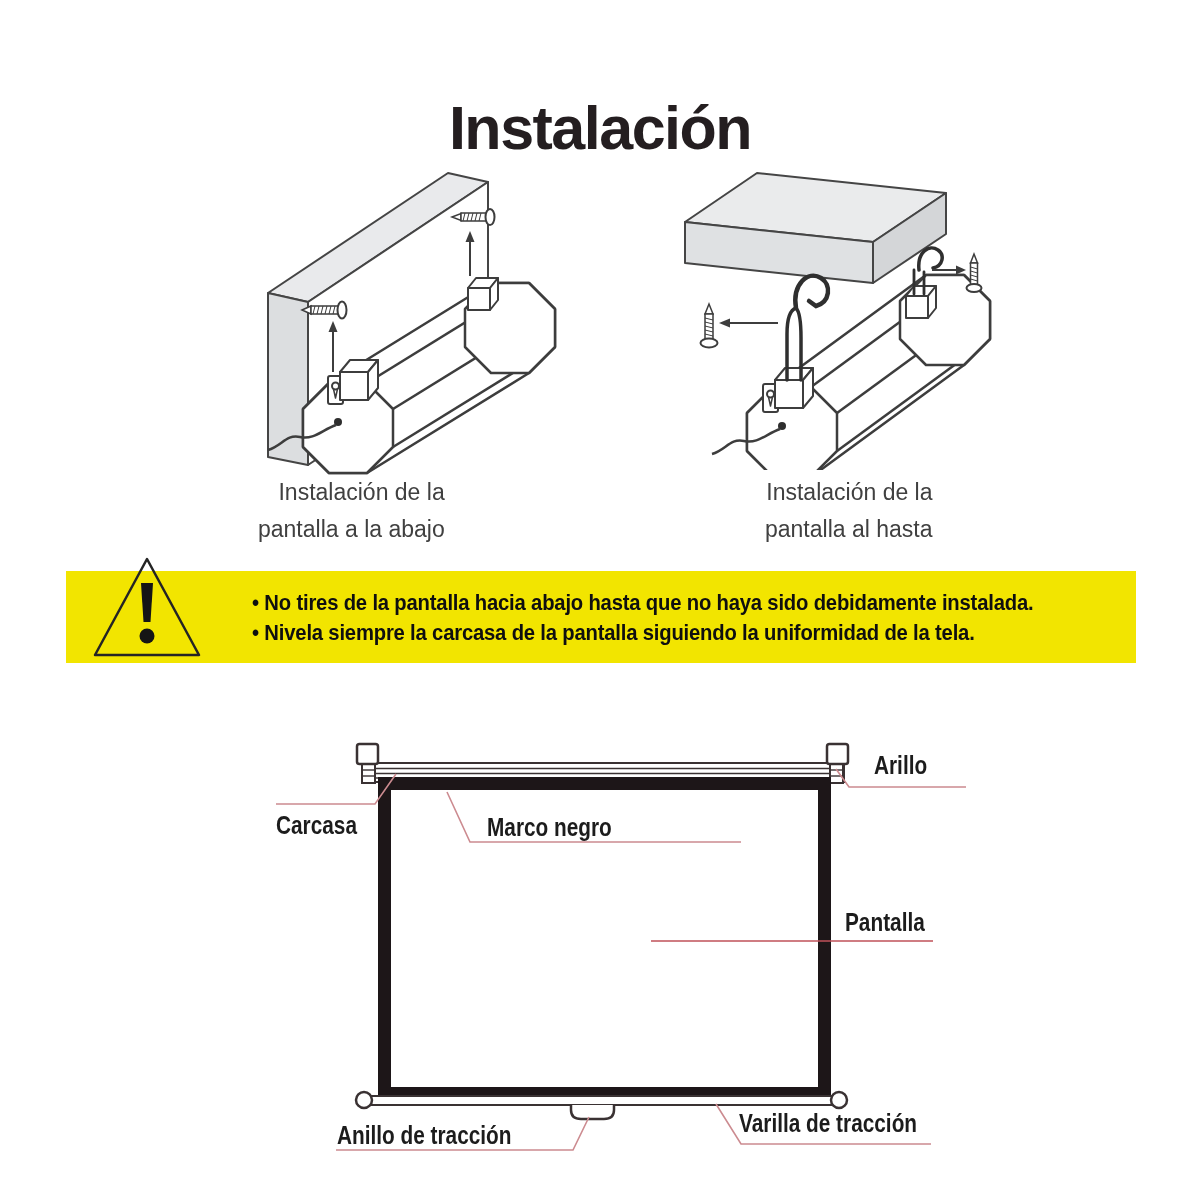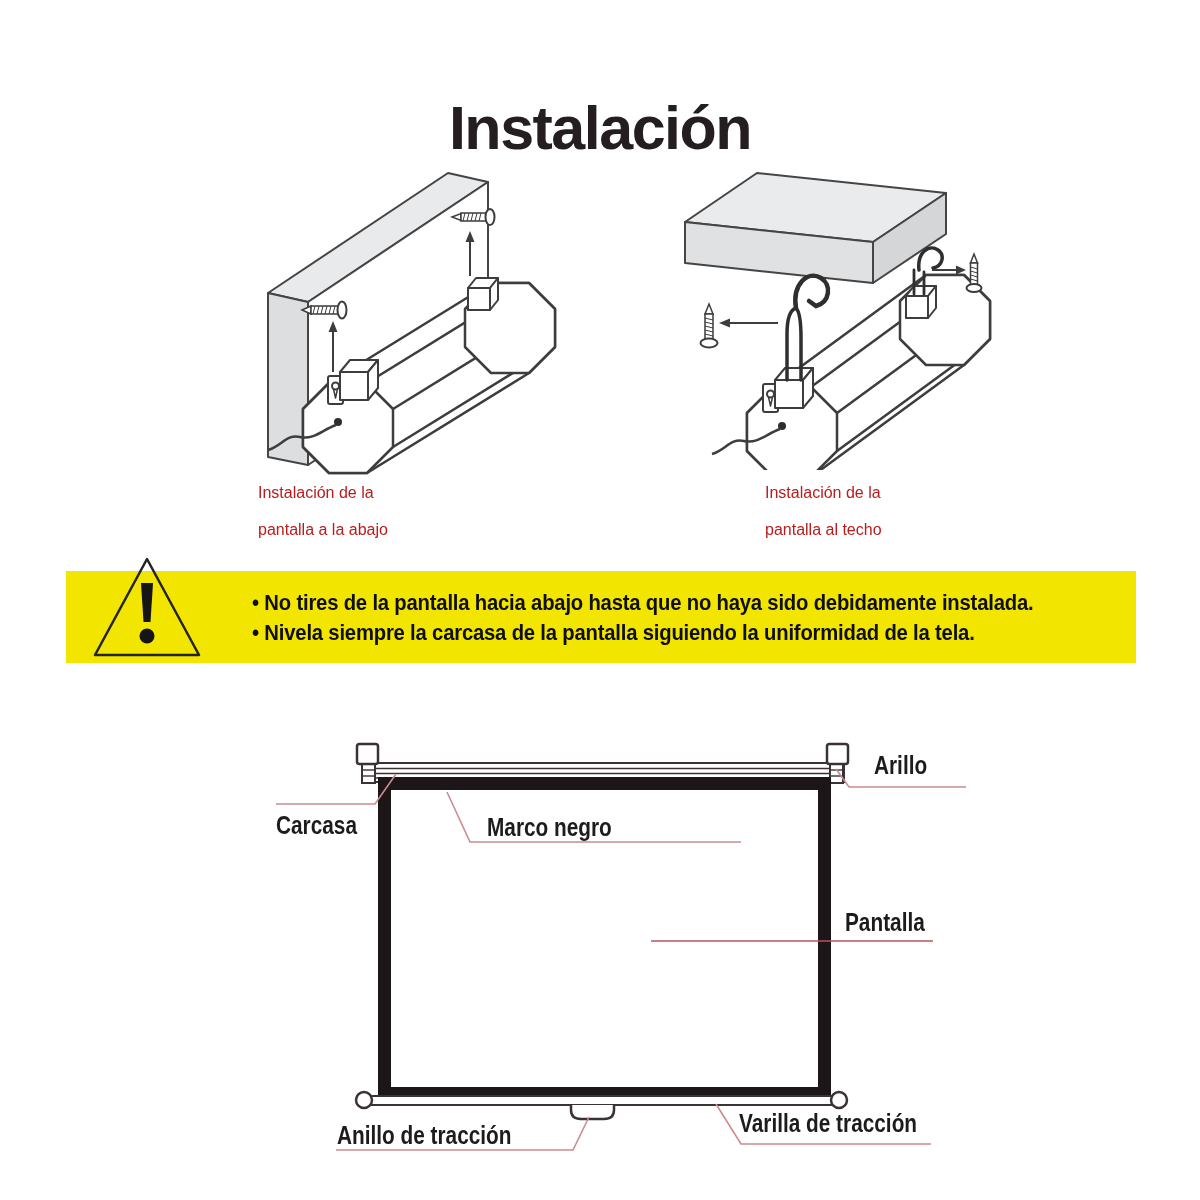--- a/index.html
+++ b/index.html
@@ -2,21 +2,21 @@
 <html><head>
 <meta charset="utf-8">
 <style>
   html,body{margin:0;padding:0;background:#ffffff;}
   #canvas{position:relative;width:1200px;height:1200px;background:#ffffff;overflow:hidden;
           font-family:"Liberation Sans",sans-serif;}
   .abs{position:absolute;}
   #title{left:0;right:0;top:42px;text-align:center;font-size:61px;line-height:85px;
          font-weight:bold;letter-spacing:-1.5px;color:#241e20;margin-top:44px;}
   .illus{position:absolute;}
-  .caption{position:absolute;font-size:16px;line-height:37px;color:#b91c1c;}
+  .caption{position:absolute;font-size:23px;line-height:37px;color:#404040;text-align:right;}
   #wall-caption{left:258px;top:474px;}
   #ceiling-caption{left:765px;top:474px;}
   #warning-banner{left:66px;top:571px;width:1070px;height:92px;background:#f2e500;}
   #warning-triangle{left:91px;top:556px;}
   #warning-bullets{left:252px;top:588px;font-size:22px;font-weight:bold;color:#0f0f0f;
                    line-height:29.5px;white-space:nowrap;transform:scaleX(0.92);
                    transform-origin:left top;letter-spacing:-0.2px;}
   .diagram-label{position:absolute;font-size:26px;font-weight:bold;color:#1c1c1c;
                  white-space:nowrap;transform:scaleX(0.8);transform-origin:left top;}
   #carcasa-label{left:276px;top:810px;}
@@ -173,21 +173,21 @@
       <polygon points="306,112 296,107.5 296,116.5" fill="#3d3d3d"></polygon>
     </g>
   </svg>
 
   <div id="wall-caption" class="caption">
     <div>Instalación de la</div>
     <div>pantalla a la abajo</div>
   </div>
   <div id="ceiling-caption" class="caption">
     <div>Instalación de la</div>
-    <div>pantalla al techo</div>
+    <div>pantalla al hasta</div>
   </div>
 
   <div id="warning-banner" class="abs"></div>
   <svg id="warning-triangle" class="abs" width="112" height="102" viewBox="0 0 112 102">
     <polygon points="56,3 108,99 4,99" fill="none" stroke="#242424" stroke-width="2.5" stroke-linejoin="round"></polygon>
     <path d="M50,27 h12 l-2.5,39 h-7 z" fill="#151515"></path>
     <circle cx="56" cy="80" r="7.5" fill="#151515"></circle>
   </svg>
   <div id="warning-bullets" class="abs">
     <div><span>•</span>&nbsp;<span>No tires de la pantalla hacia abajo hasta que no haya sido debidamente instalada.</span></div>

